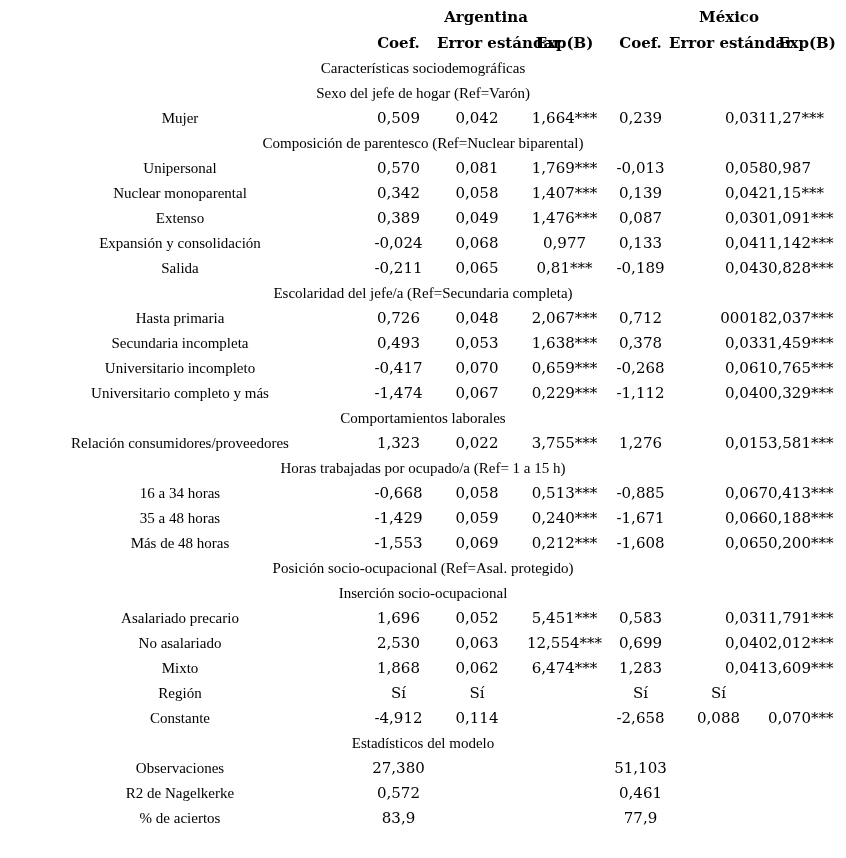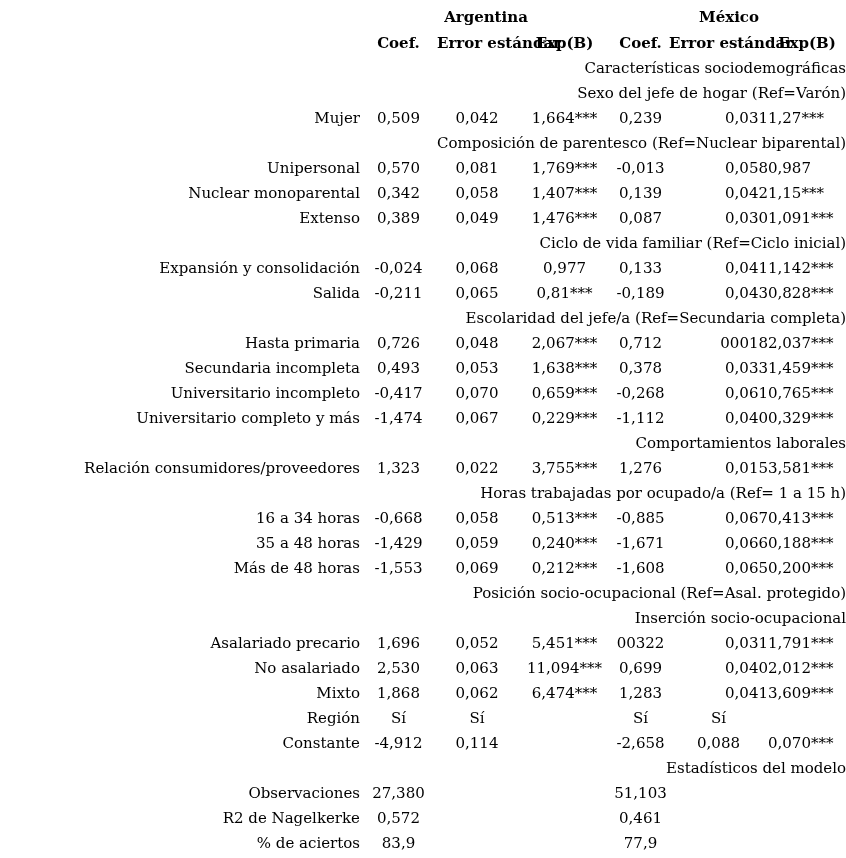--- a/index.html
+++ b/index.html
@@ -25,21 +25,21 @@
     padding: 0;
     height: 25px;
     line-height: 25px;
     white-space: nowrap;
     overflow: visible;
     vertical-align: middle;
   }
   tr.ghdr td { height: 27px; line-height: 27px; }
   .b  { font-weight: bold; }
   .c  { text-align: center; }
-  .lbl { text-align: right; padding-left: 7px; }
+  .lbl { text-align: center; padding-left: 7px; font-family: Liberation Serif, serif; }
   .ml  { text-align: right; padding-left: 3px; }   
   .ml2 { text-align: left; padding-left: 9px; margin-left: 28px; }   
 </style>
 </head>
 <body>
 
 <div class="page">
   <table class="reg">
     <colgroup>
       <col style="width:360px">
@@ -106,23 +106,20 @@
         <tr>
           <td class="lbl">Extenso</td>
           <td class="c">0,389</td>
           <td class="c">0,049</td>
           <td class="c">1,476***</td>
           <td class="c">0,087</td>
           <td class="ml">0,030</td>
           <td class="ml2">1,091***</td>
         </tr>
         <tr>
-          <td colspan="7" class="lbl">Ciclo de vida familiar (Ref=Ciclo inicial)</td>
-        </tr>
-        <tr>
           <td class="lbl">Expansión y consolidación</td>
           <td class="c">-0,024</td>
           <td class="c">0,068</td>
           <td class="c">0,977</td>
           <td class="c">0,133</td>
           <td class="ml">0,041</td>
           <td class="ml2">1,142***</td>
         </tr>
         <tr>
           <td class="lbl">Salida</td>
@@ -218,29 +215,29 @@
           <td colspan="7" class="lbl">Posición socio-ocupacional (Ref=Asal. protegido)</td>
         </tr>
         <tr>
           <td colspan="7" class="lbl">Inserción socio-ocupacional</td>
         </tr>
         <tr>
           <td class="lbl">Asalariado precario</td>
           <td class="c">1,696</td>
           <td class="c">0,052</td>
           <td class="c">5,451***</td>
-          <td class="c">00322</td>
+          <td class="c">0,583</td>
           <td class="ml">0,031</td>
           <td class="ml2">1,791***</td>
         </tr>
         <tr>
           <td class="lbl">No asalariado</td>
           <td class="c">2,530</td>
           <td class="c">0,063</td>
-          <td class="c">11,094***</td>
+          <td class="c">12,554***</td>
           <td class="c">0,699</td>
           <td class="ml">0,040</td>
           <td class="ml2">2,012***</td>
         </tr>
         <tr>
           <td class="lbl">Mixto</td>
           <td class="c">1,868</td>
           <td class="c">0,062</td>
           <td class="c">6,474***</td>
           <td class="c">1,283</td>

